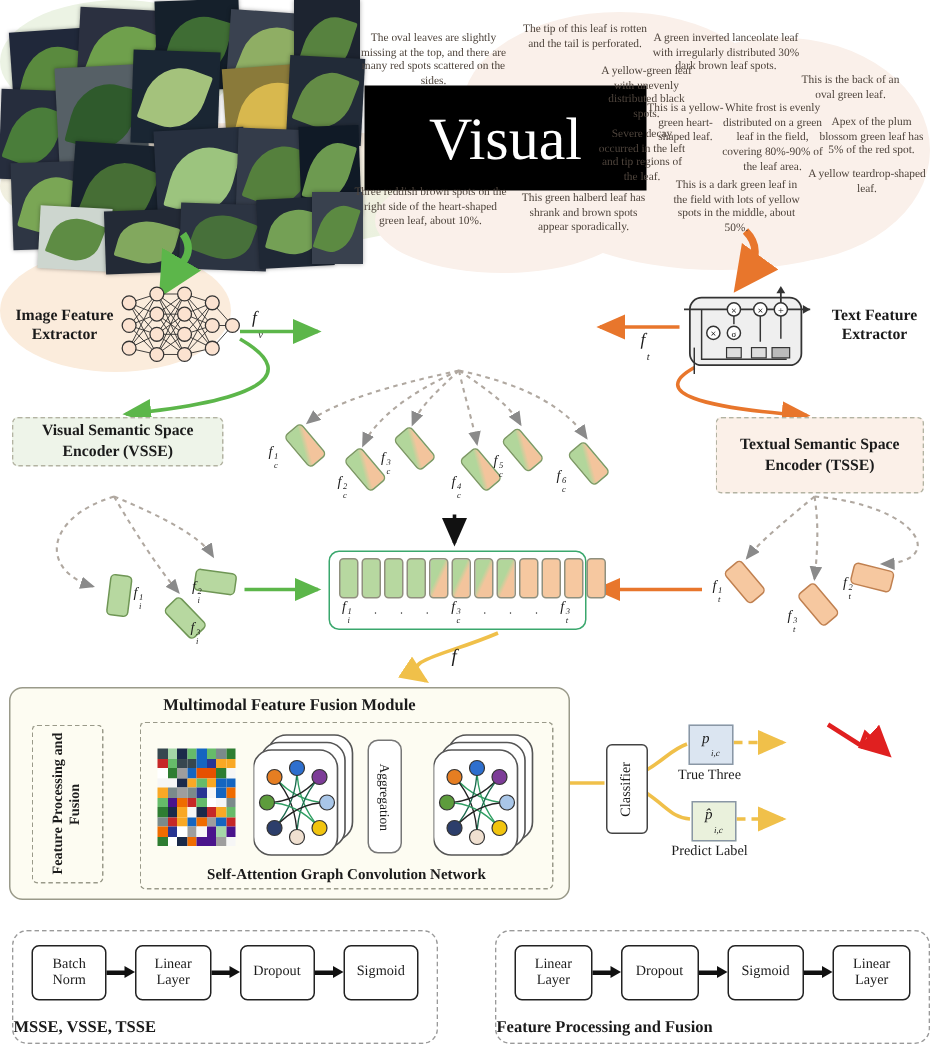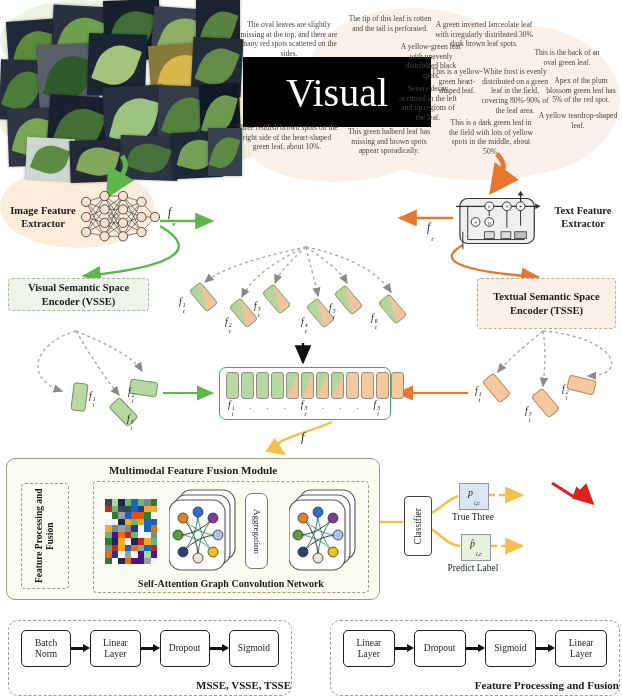--- a/index.html
+++ b/index.html
@@ -120,21 +120,21 @@
   .mod-box{position:absolute;border:1.6px dashed #9a9a9a;border-radius:10px;background:#fff;z-index:3}
   #mod-left{left:8px;top:620px;width:282px;height:74px}
   #mod-right{left:330px;top:620px;width:288px;height:74px}
   .flow{position:absolute;left:12px;right:12px;top:9px;display:flex;align-items:center;justify-content:space-between}
   .flow-box{border:1.4px solid #222;border-radius:5px;background:#fff;width:54px;height:37px;display:flex;
             align-items:center;justify-content:center;text-align:center;font-size:9.5px;line-height:1.15;
             box-sizing:border-box;padding:1px}
   .flow-arr{flex:none;width:13px;height:2.4px;background:#111;position:relative;margin-right:6px}
   .flow-arr::after{content:"";position:absolute;right:-6px;top:-3.3px;border-left:7px solid #111;
                    border-top:4px solid transparent;border-bottom:4px solid transparent}
-  .mod-caption{position:absolute;left:0;bottom:4px;width:100%;text-align:right;font-weight:bold;font-size:11px}
+  .mod-caption{position:absolute;left:0;bottom:4px;width:100%;text-align:left;font-weight:bold;font-size:11px}
   
   #overlay{position:absolute;left:0;top:0;width:622px;height:700px;z-index:2;pointer-events:none}
   .icon-svg{position:absolute;z-index:3}
 </style>
 </head>
 <body>
 
 <div id="canvas">
 
   <div class="cloud" style="left:308px;top:8px;width:210px;height:130px"></div>
@@ -218,21 +218,21 @@
       <div class="desc d1">The tip of this leaf is rotten and the tail is perforated.</div>
       <div class="desc d2">A green inverted lanceolate leaf with irregularly distributed 30% dark brown leaf spots.</div>
       <div class="desc d3">A yellow-green leaf with unevenly distributed black spots.</div>
       <div class="desc d4">This is the back of an oval green leaf.</div>
       <div class="desc d5">Severe decay occurred in the left and tip regions of the leaf.</div>
       <div class="desc d6">This is a yellow-green heart-shaped leaf.</div>
       <div class="desc d7">White frost is evenly distributed on a green leaf in the field, covering 80%-90% of the leaf area.</div>
       <div class="desc d8">Apex of the plum blossom green leaf has 5% of the red spot.</div>
       <div class="desc d9">This is a dark green leaf in the field with lots of yellow spots in the middle, about 50%.</div>
       <div class="desc d10">A yellow teardrop-shaped leaf.</div>
-      <div class="desc d11">This green halberd leaf has missing and brown spots appear sporadically.</div>
+      <div class="desc d11">This green halberd leaf has shrank and brown spots appear sporadically.</div>
       <div class="desc d12">Three reddish brown spots on the right side of the heart-shaped green leaf, about 10%.</div>
     </div>
 
   <div id="img-ext-label" class="ext-label">Image Feature Extractor</div>
   <div id="txt-ext-label" class="ext-label">Text Feature Extractor</div>
 
   <svg class="icon-svg" style="left:76px;top:186px" width="84" height="62" viewBox="0 0 100 70">
     <g stroke="#2a2a2a" stroke-width="0.7" id="nn-edges">
         <line x1="12" y1="17" x2="34" y2="10"></line>
         <line x1="12" y1="17" x2="34" y2="26"></line>

